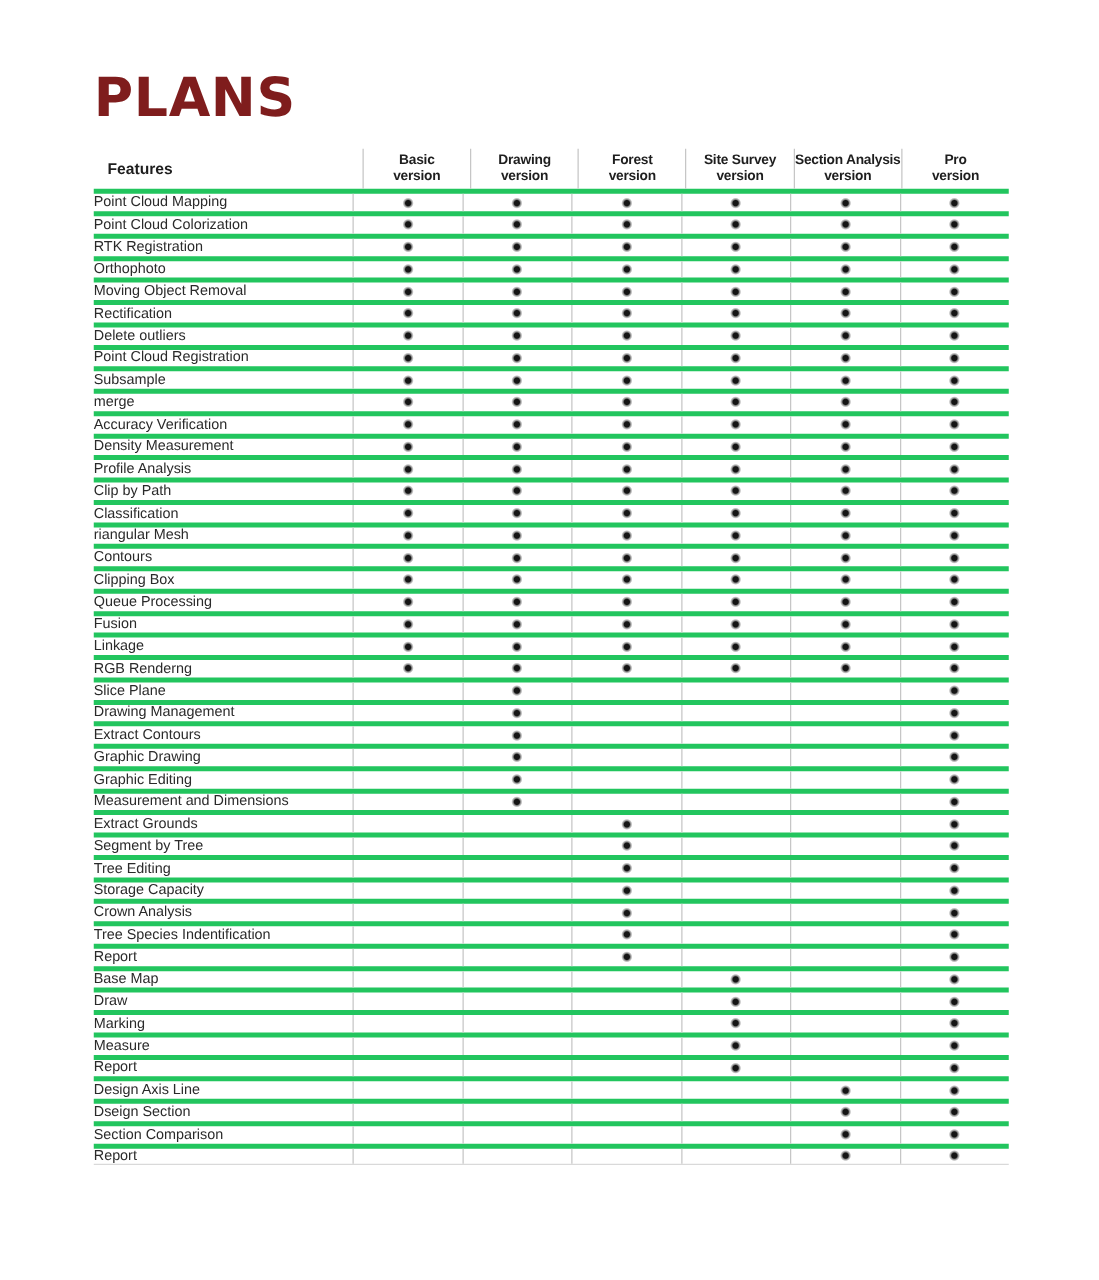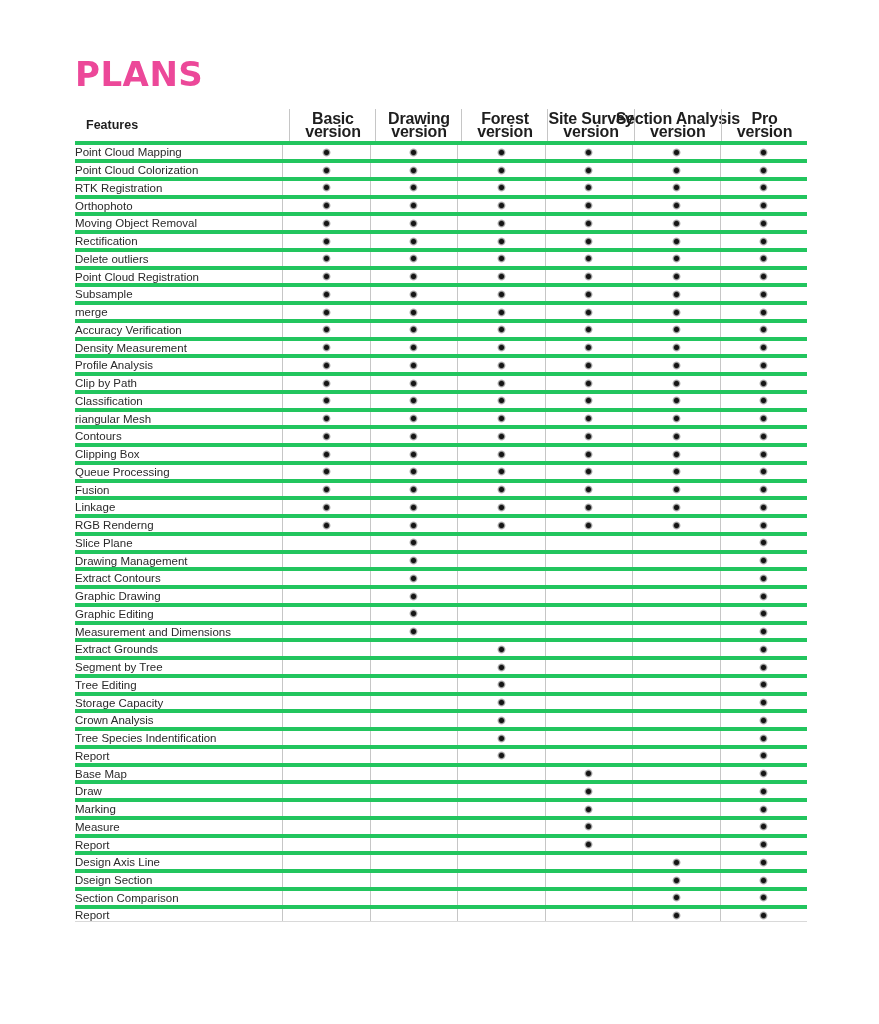--- a/index.html
+++ b/index.html
@@ -5,45 +5,45 @@
   html,body{margin:0;padding:0;background:#ffffff;}
   body{
     width:879px;height:1024px;overflow:hidden;
     font-family:"Liberation Sans","DejaVu Sans",sans-serif;
     color:#222222;
     -webkit-font-smoothing:antialiased;
   }
   .page{padding:56px 0 0 75px;}
   .page-title{
     margin:0 0 16px 0;
-    font-size:34px;
+    font-size:43px;
     font-weight:800;
     letter-spacing:0.5px;
-    color:#ec4899;
+    color:#7f1d1d;
     line-height:1.1;
     font-family:"DejaVu Sans","Liberation Sans",sans-serif;
   }
   .plans-table{width:732px;}
   .header-row{
     display:flex;
     align-items:stretch;
     height:32px;
   }
   .feature-head{
     width:207px;
     box-sizing:border-box;
     display:flex;align-items:center;
     font-size:12.5px;font-weight:bold;color:#1e1e1e;margin-left:11px;
   }
   .col-head{
     width:87.5px;
     box-sizing:border-box;
     border-left:1px solid #c6c6c6;
     display:flex;flex-direction:column;align-items:center;justify-content:center;
-    font-size:16px;font-weight:bold;color:#1e1e1e;
+    font-size:11px;font-weight:bold;color:#1e1e1e;
     line-height:13px;
     letter-spacing:-0.2px;
     white-space:nowrap;
     text-align:center;
   }
   .table-body{}
   .row{
     display:flex;
     align-items:stretch;
     height:17.75px;

